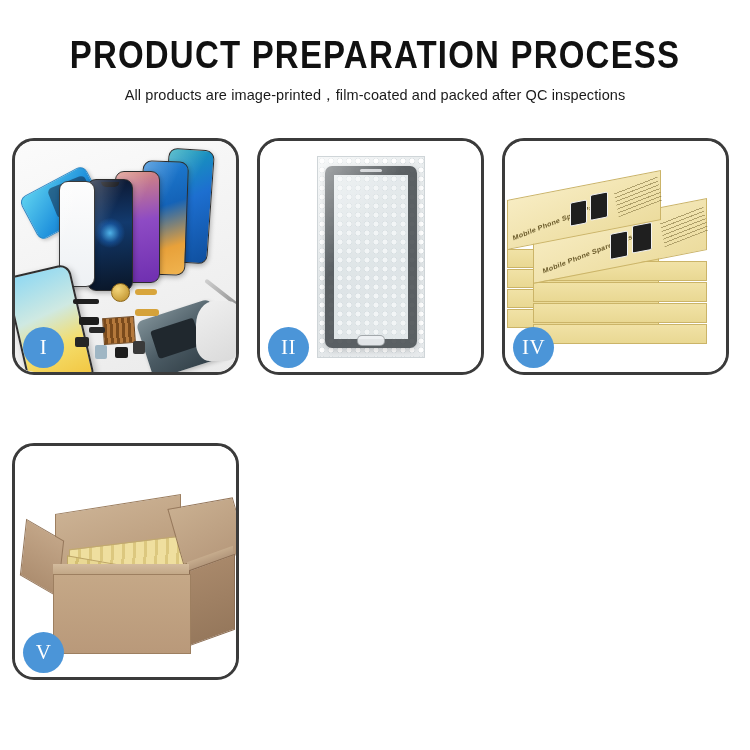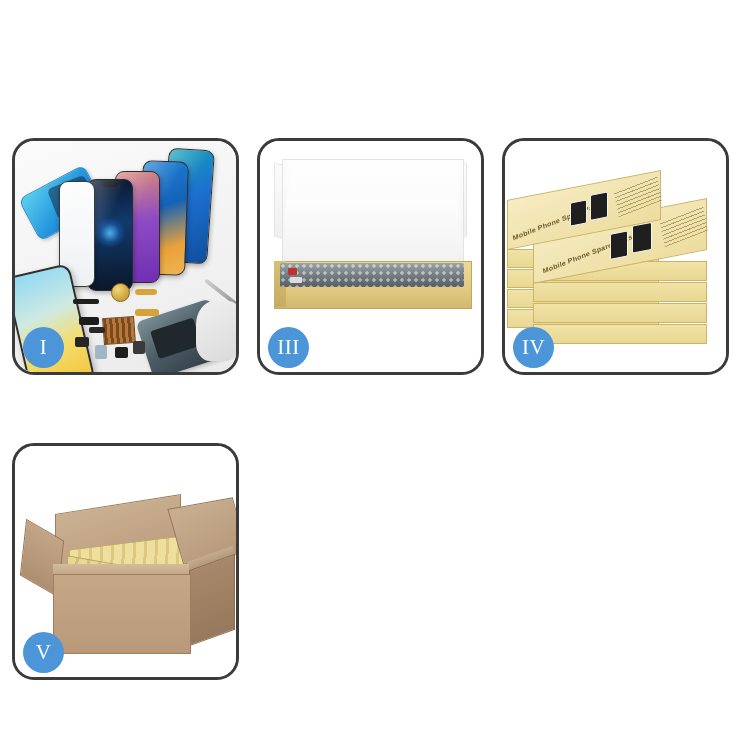--- a/index.html
+++ b/index.html
@@ -419,20 +419,24 @@
   .c6-shadow {
     position:absolute; left: 18px; bottom: 26px; width: 190px; height: 14px;
     background: radial-gradient(ellipse at center, rgba(0,0,0,0.10), rgba(0,0,0,0) 70%);
   }
 </style>
 </head>
 <body>
 
 <div class="page">
 
+  <div class="header">
+    <h1 class="title">PRODUCT PREPARATION PROCESS</h1>
+    <p class="subtitle">All products are image-printed，film-coated and packed after QC inspections</p>
+  </div>
 
   <div class="grid">
 
     <div class="panel">
       <div class="panel-media">
         <div class="p1-bg"></div>
         <div class="blue-tape"></div>
         <div class="phone-fan">
           <div class="ph ph-e">
               <div class="ph-glass"></div>
@@ -466,36 +470,34 @@
         <div class="part flex8"></div>
         <div class="part flex9"></div>
         <div class="part screw1"></div>
         <div class="part screw2"></div>
         <div class="tool"></div>
         <div class="hand"></div>
       </div>
       <div class="badge">I</div>
     </div>
 
-
     <div class="panel">
       <div class="panel-media">
-        <div class="p3-bg"></div>
-        <div class="lid-flap-l"></div>
-        <div class="lid-flap-r"></div>
-        <div class="lid-back"></div>
-        <div class="foam"></div>
-        <div class="box3-body"></div>
-        <div class="box3-left-wall"></div>
-        <div class="box3-inner"></div>
-        <div class="box3-dot-a"></div>
-        <div class="box3-dot-b"></div>
+        <div class="p2-bg"></div>
+        <div class="bubble-sheet">
+          <div class="screen-panel">
+            <div class="screen-speaker"></div>
+            <div class="screen-home"></div>
+          </div>
+          <div class="bubble-gloss"></div>
+        </div>
       </div>
-      <div class="badge">III</div>
+      <div class="badge">II</div>
     </div>
+
 
     <div class="panel">
       <div class="panel-media">
         <div class="p4-bg"></div>
         <div class="stack">
 
           <div class="ybox" style="left:2px;  top:92px;  width:150px; height:17px;"></div>
           <div class="ybox" style="left:2px;  top:112px; width:150px; height:17px;"></div>
           <div class="ybox" style="left:2px;  top:132px; width:150px; height:17px;"></div>
           <div class="ybox" style="left:2px;  top:152px; width:150px; height:17px;"></div>

